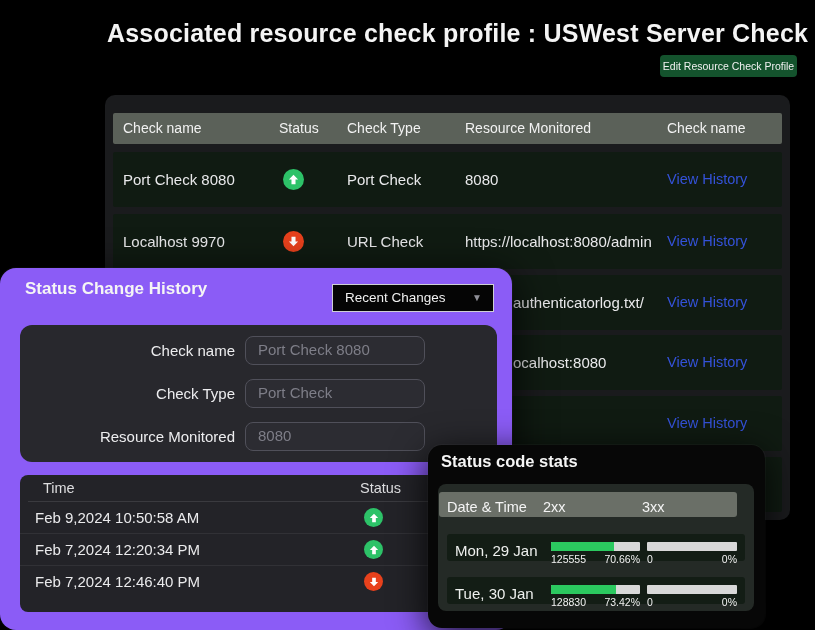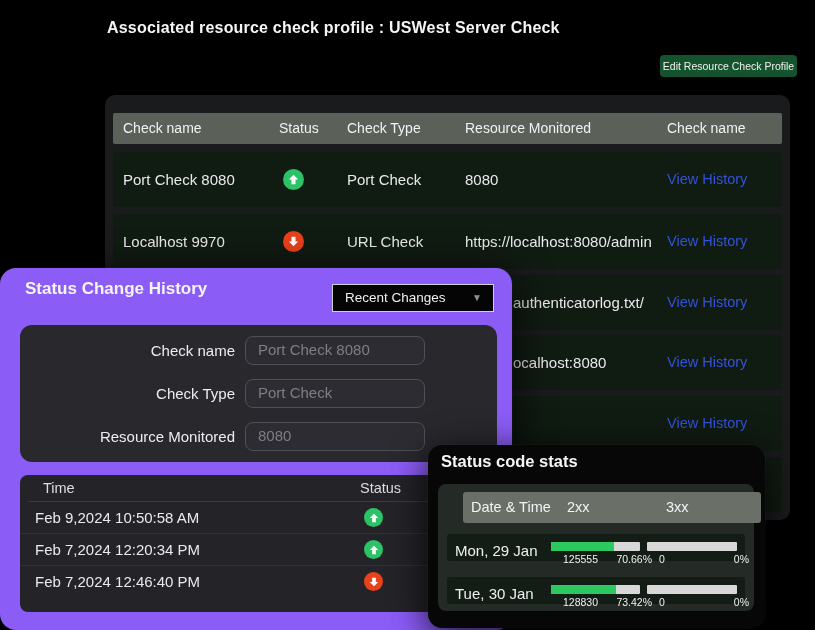--- a/index.html
+++ b/index.html
@@ -1,21 +1,21 @@
 <!DOCTYPE html>
 <html><head>
 <meta charset="utf-8">
 <style>
   * { margin:0; padding:0; box-sizing:border-box; }
   html,body { width:815px; height:630px; background:#000; overflow:hidden;
     font-family:"Liberation Sans", sans-serif; }
   .stage { position:relative; width:815px; height:630px; background:#000; }
 
   
-  .page-title { position:absolute; left:107px; top:19px; font-size:16px;
+  .page-title { position:absolute; left:107px; top:19px; font-size:25px;
     font-weight:700; color:#f4f4f4; letter-spacing:.2px; }
   .edit-btn { position:absolute; left:660px; top:55px; width:137px; height:22px;
     background:#14532d; border:none; border-radius:4px; color:#f0f0f0;
     font-size:10.5px; font-family:inherit; display:flex; align-items:center;
     justify-content:center; cursor:pointer; }
 
   
   .res-table { position:absolute; left:105px; top:95px; width:685px; height:425px;
     background:#1a1b1d; border-radius:10px; }
   .res-header { position:absolute; left:8px; top:18px; width:669px; height:31px;
@@ -75,35 +75,35 @@
   .tt-row .status-icon { left:344px; top:6px; width:19px; height:19px; }
 
   
   .stats-panel { position:absolute; left:428px; top:445px; width:337px; height:183px;
     background:#070707; border-radius:14px;
     box-shadow:0 8px 36px rgba(0,0,0,.85), 0 0 0 1px rgba(255,255,255,.04); }
   .stats-title { position:absolute; left:13px; top:7px; font-size:16.5px;
     font-weight:600; color:#f5f5f5; }
   .stats-inner { position:absolute; left:10px; top:39px; width:316px; height:127px;
     background:#242a26; border-radius:8px; }
-  .stats-header { position:absolute; left:25px; top:8px; width:298px; height:31px;
+  .stats-header { position:absolute; left:1px; top:8px; width:298px; height:25px;
     background:#6a6f67; border-radius:3px; }
   .stats-header span { position:absolute; line-height:31px; font-size:14.5px;
     color:#f4f4f4; }
   .sh1 { left:8px; } .sh2 { left:104px; } .sh3 { left:203px; }
   .stats-row { position:absolute; left:9px; width:298px; height:27px;
     background:#131d15; border-radius:3px; }
   .stats-row .sr-date { position:absolute; left:8px; line-height:33px;
     font-size:15px; color:#eef0ee; }
   .bar-group { position:absolute; top:8px; }
   .bg-2xx { left:104px; width:89px; } .bg-3xx { left:200px; width:90px; }
   .bar-track { position:relative; width:100%; height:9px; background:#d8d8d8;
     border-radius:1px; overflow:hidden; }
   .bar-fill { position:absolute; left:0; top:0; height:100%; background:#2bc95f; }
-  .bar-labels { position:relative; width:100%; margin-top:2px; height:12px;margin-left:12px; }
+  .bar-labels { position:relative; width:100%; margin-top:2px; height:12px; }
   .bar-labels .bl-count { position:absolute; left:0; top:0; font-size:10.5px;
     color:#f2f2f2; }
   .bar-labels .bl-pct { position:absolute; right:0; top:0; font-size:10.5px;
     color:#f2f2f2; }
 </style>
 </head>
 <body>
 
 <div class="stage">
 

